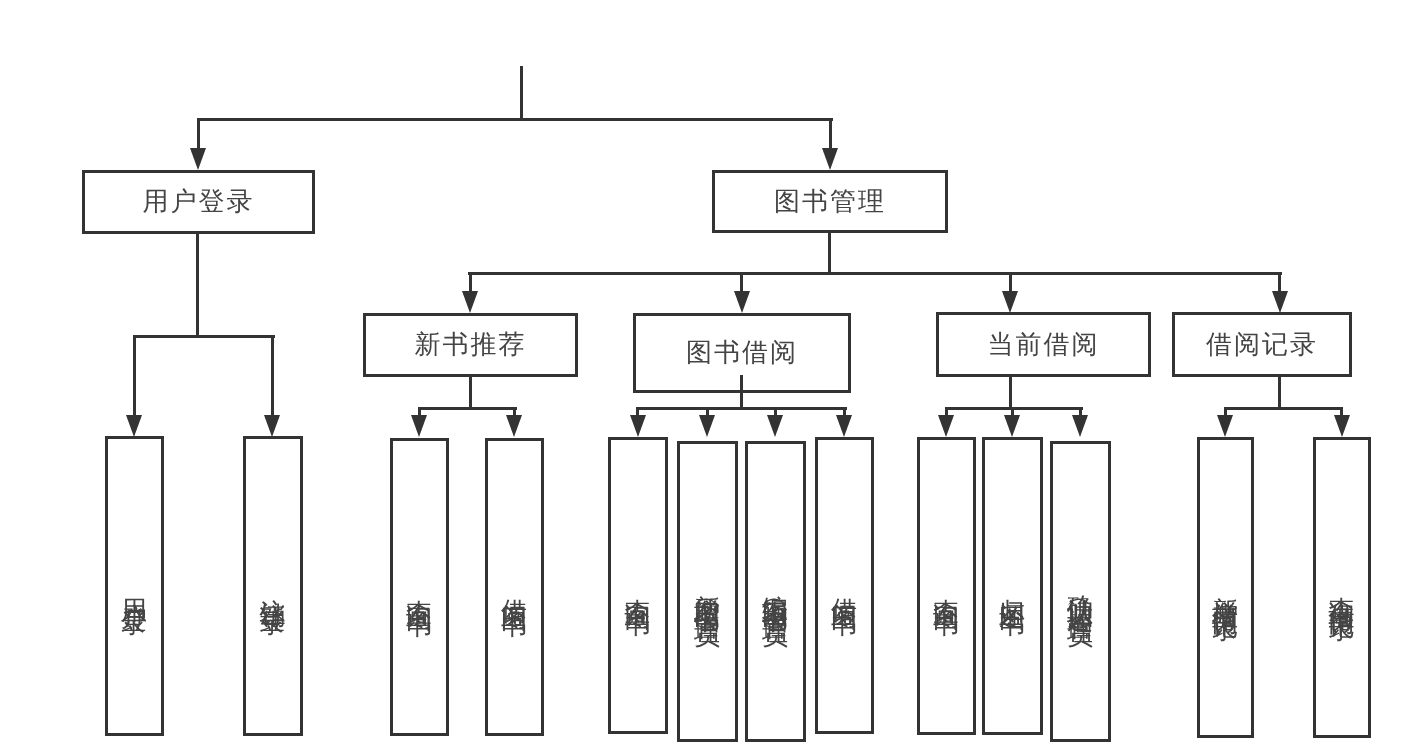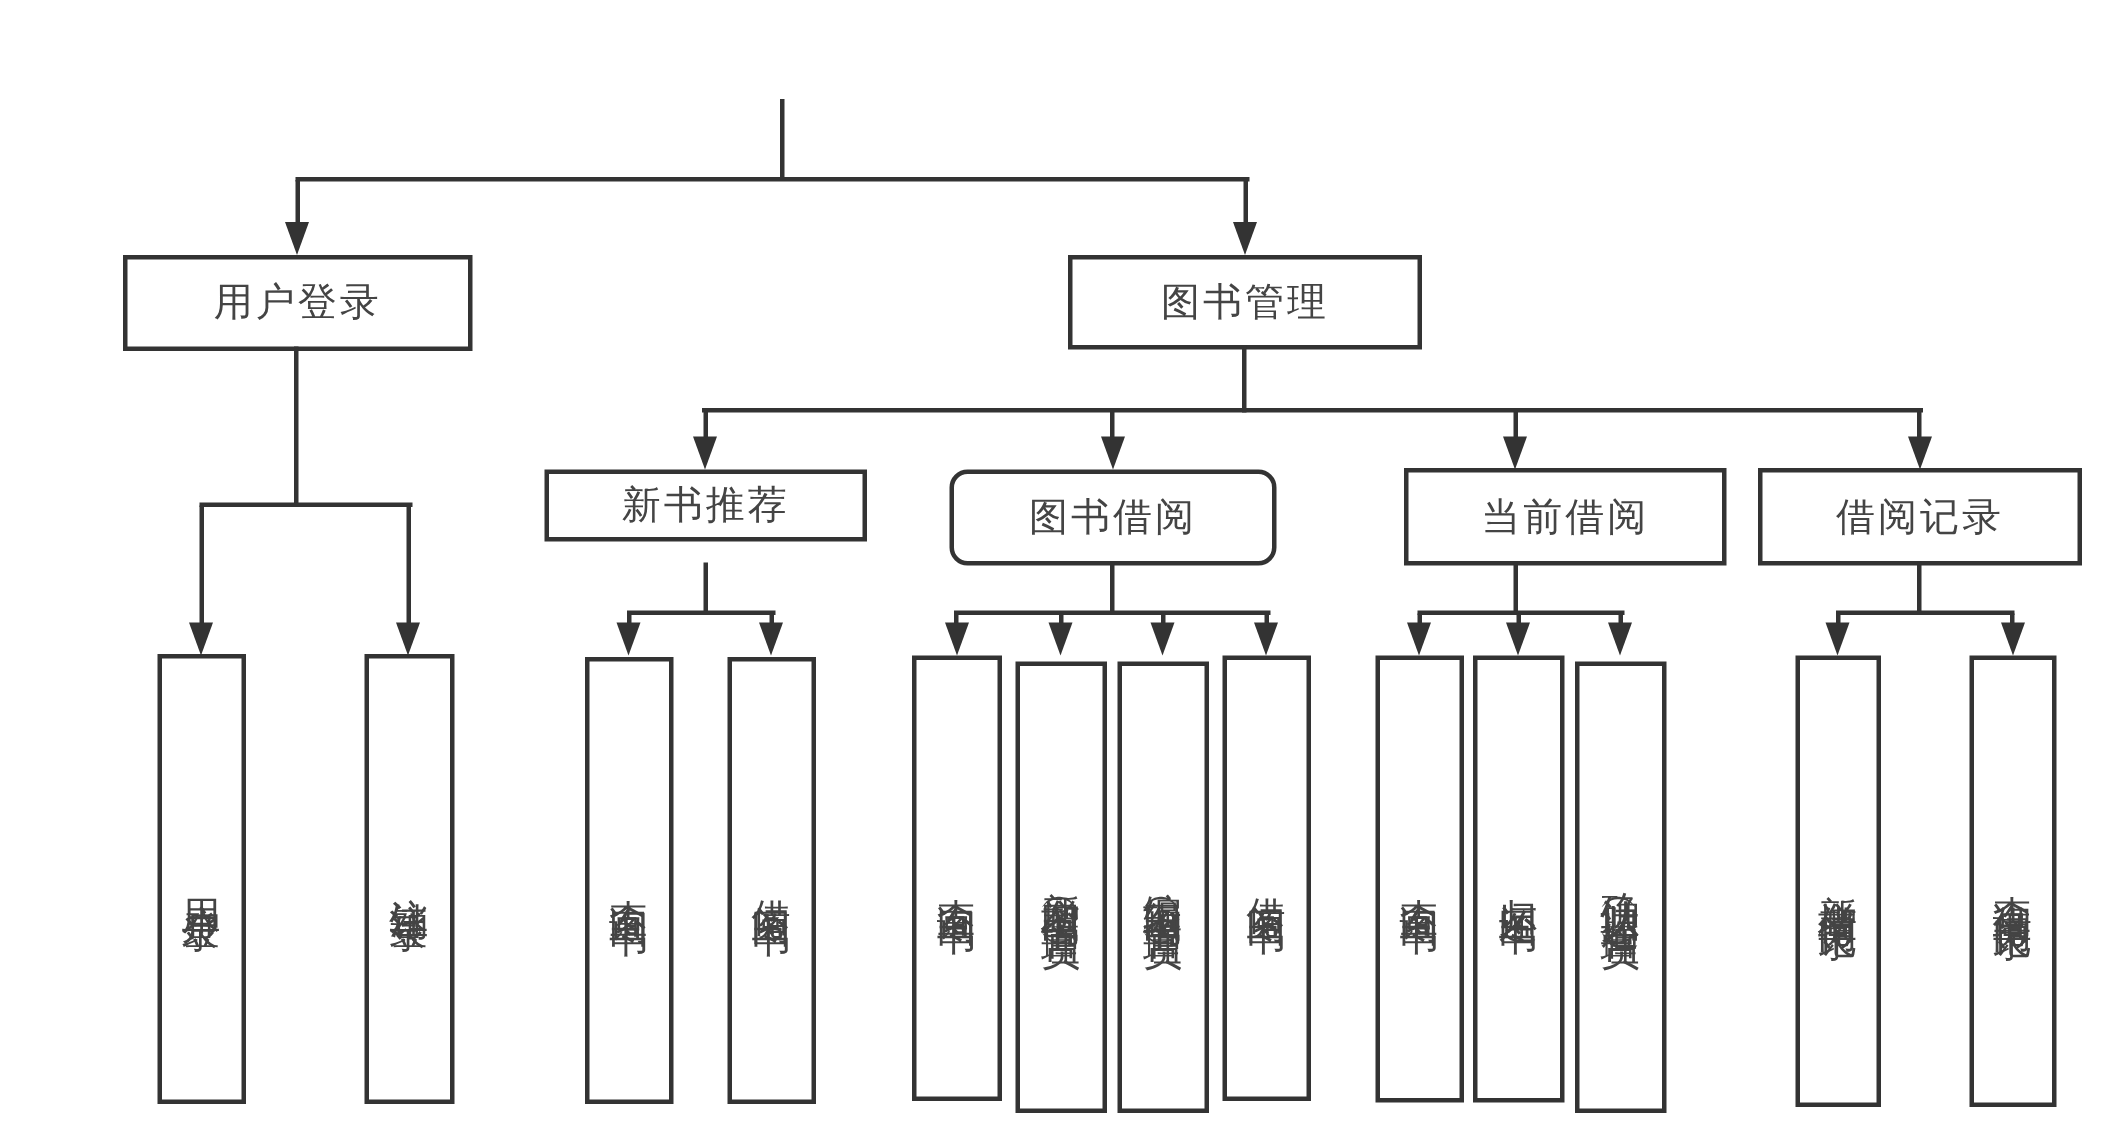--- a/index.html
+++ b/index.html
@@ -18,30 +18,30 @@
 <div class="canvas">
 
 
   <div class="box" style="left:82px;top:170px;width:233px;height:64px;">
     <span class="lbl">用户登录</span>
   </div>
   <div class="box" style="left:712px;top:170px;width:236px;height:63px;">
     <span class="lbl">图书管理</span>
   </div>
 
-  <div class="box" style="left:363px;top:313px;width:215px;height:48px;">
+  <div class="box" style="left:363px;top:313px;width:215px;height:64px;">
     <span class="lbl">新书推荐</span>
   </div>
-  <div class="box" style="left:633px;top:313px;width:218px;height:64px;border-radius:12px;">
+  <div class="box" style="left:633px;top:313px;width:218px;height:80px;">
     <span class="lbl">图书借阅</span>
   </div>
   <div class="box" style="left:936px;top:312px;width:215px;height:65px;">
     <span class="lbl">当前借阅</span>
   </div>
-  <div class="box" style="left:1172px;top:312px;width:216px;height:65px;justify-content:center;">
+  <div class="box" style="left:1172px;top:312px;width:180px;height:65px;justify-content:center;">
     <span class="lbl">借阅记录</span>
   </div>
 
   <div class="box vbox" style="left:105px;top:436px;width:59px;height:300px;">
     <span class="lbl">用户登录</span>
   </div>
   <div class="box vbox" style="left:243px;top:436px;width:60px;height:300px;">
     <span class="lbl">注销登录</span>
   </div>
 

